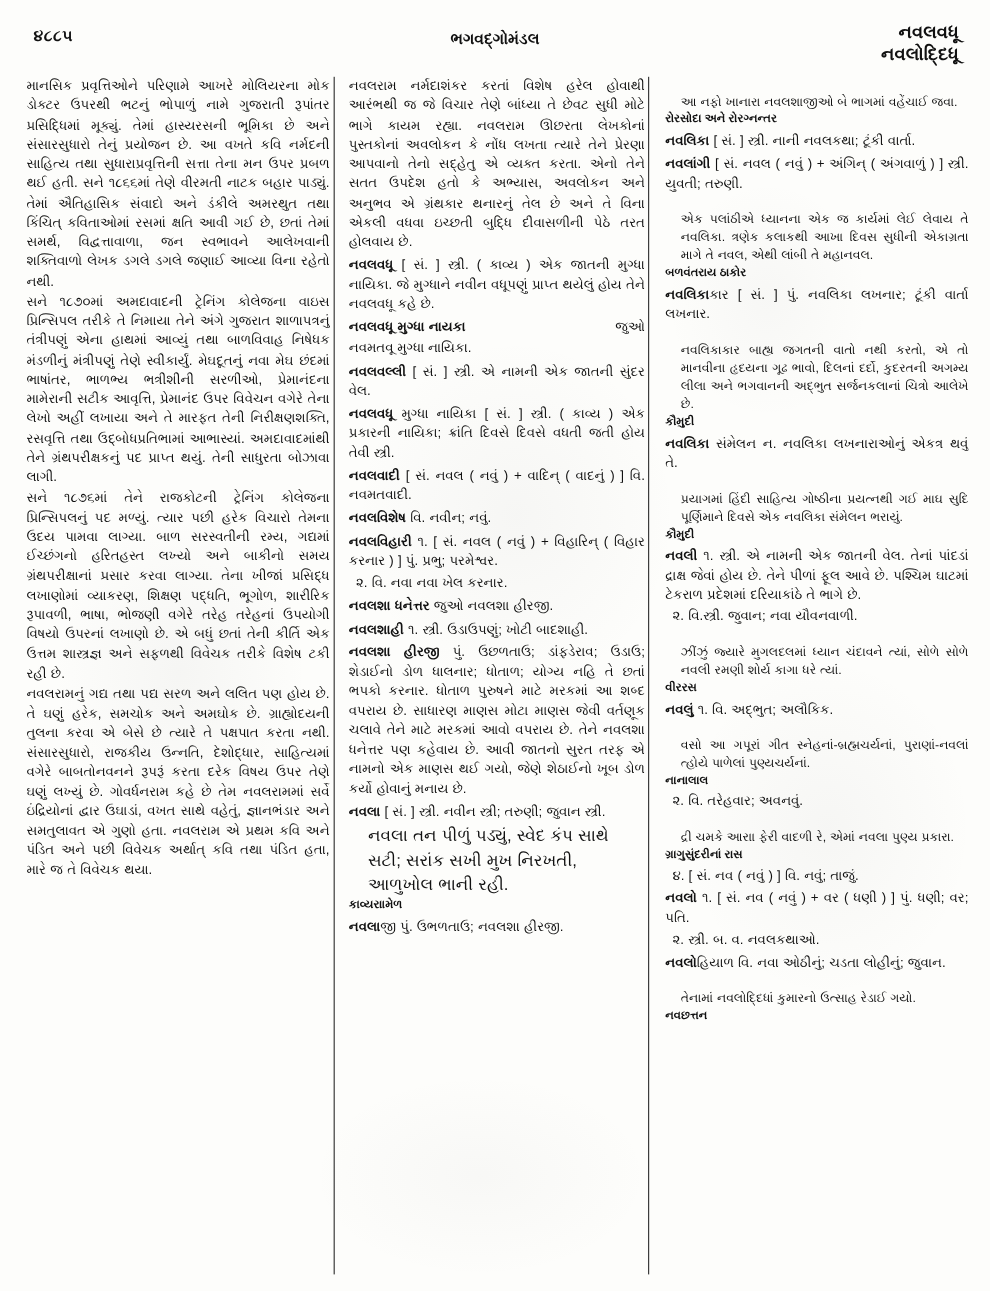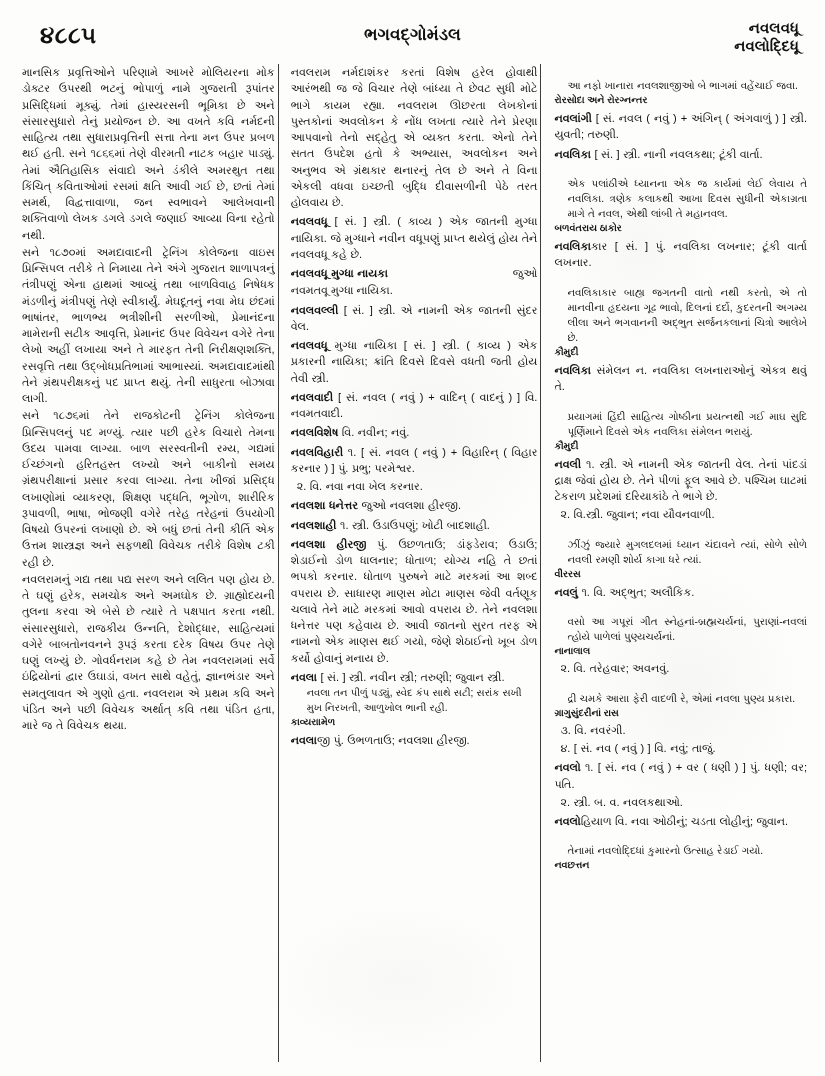--- a/index.html
+++ b/index.html
@@ -24,25 +24,25 @@
     z-index:0;
   }
   .page{position:absolute;inset:0;z-index:1;}
 
   
   .runhead{
     position:absolute;left:0;right:0;top:14px;height:50px;
   }
   .folio{
     position:absolute;left:28px;top:8px;
-    font-size:23px;font-weight:700;letter-spacing:.5px;margin-left:12px;
+    font-size:13px;font-weight:700;letter-spacing:.5px;
   }
   .booktitle{
     position:absolute;left:0;right:0;top:11px;
-    text-align:center;font-size:17px;font-weight:700;
+    text-align:center;font-size:13px;font-weight:700;
   }
   .guidewords{
     position:absolute;right:26px;top:5px;
     text-align:right;font-size:15px;font-weight:700;line-height:1.22;
   }
   .guidewords div{white-space:nowrap;}
 
   
   .cols{
     position:absolute;left:22px;right:18px;top:64px;bottom:14px;
@@ -83,21 +83,21 @@
   .entry .hw{font-weight:700;}
   .sub{
     text-align:justify;
     margin-top:14px;
     padding-left:13px;
     font-size:10.3px;
     word-spacing:.4px;
   }
   .quote{
     padding-left:16px;
-    font-size:10px;
+    font-size:14px;
     margin-top:1px;
     word-spacing:.4px;
   }
   .cite{
     font-size:9.6px;
     font-weight:700;
     margin-top:0px;
     margin-bottom:2px;
     padding-right:2px;
   }
@@ -164,22 +164,22 @@
 
       <p class="entry"><span class="hw">નવલા</span>જી પું. ઉભળતાઉ; નવલશા હીરજી.</p>
     </div>
 
     <div class="rule"></div>
 
     <div class="col col-3">
       <p class="sub">આ નફો ખાનારા નવલશાજીઓ બે ભાગમાં વહેંચાઈ જવા.</p>
       <p class="cite">રોરસોદા અને રોરગ્નન્તર</p>
 
+      <p class="entry"><span class="hw">નવલિકા</span> [ સં. ] સ્ત્રી. નાની નવલકથા; ટૂંકી વાર્તા.</p>
       <p class="entry"><span class="hw">નવલાંગી</span> [ સં. નવલ ( નવું ) + અંગિન્ ( અંગવાળું ) ] સ્ત્રી. યુવતી; તરુણી.</p>
-      <p class="entry"><span class="hw">નવલિકા</span> [ સં. ] સ્ત્રી. નાની નવલકથા; ટૂંકી વાર્તા.</p>
 
       <p class="sub">એક પલાંઠીએ ધ્યાનના એક જ કાર્યમાં લેઈ લેવાય તે નવલિકા. ત્રણેક કલાકથી આખા દિવસ સુધીની એકાગ્રતા માગે તે નવલ, એથી લાંબી તે મહાનવલ.</p>
       <p class="cite">બળવંતરાય ઠાકોર</p>
 
       <p class="entry"><span class="hw">નવલિકા</span>કાર [ સં. ] પું. નવલિકા લખનાર; ટૂંકી વાર્તા લખનાર.</p>
 
       <p class="sub">નવલિકાકાર બાહ્ય જગતની વાતો નથી કરતો, એ તો માનવીના હૃદયના ગૂઢ ભાવો, દિલનાં દર્દો, કુદરતની અગમ્ય લીલા અને ભગવાનની અદ્ભુત સર્જનકલાનાં ચિત્રો આલેખે છે.</p>
       <p class="cite">કૌમુદી</p>
 
       <p class="entry"><span class="hw">નવલિકા</span> સંમેલન ન. નવલિકા લખનારાઓનું એકત્ર થવું તે.</p>
@@ -196,21 +196,20 @@
       <p class="entry"><span class="hw">નવલું</span> ૧. વિ. અદ્ભુત; અલૌકિક.</p>
 
       <p class="sub">વસો આ ગપૂરાં ગીત સ્નેહનાં-બ્રહ્મચર્યનાં, પુરાણાં-નવલાં ત્હોયે પાળેલાં પુણ્યચર્યનાં.</p>
       <p class="cite">નાનાલાલ</p>
 
       <p class="sense">૨. વિ. તરેહવાર; અવનવું.</p>
 
       <p class="sub">દ્રી ચમકે આરાા ફેરી વાદળી રે, એમાં નવલા પુણ્ય પ્રકારા.</p>
       <p class="cite">ગ્રાગુસુંદરીનાં રાસ</p>
 
-      <p class="sense">૩. વિ. નવરંગી.</p>
       <p class="sense">૪. [ સં. નવ ( નવું ) ] વિ. નવું; તાજું.</p>
 
       <p class="entry"><span class="hw">નવલો</span> ૧. [ સં. નવ ( નવું ) + વર ( ધણી ) ] પું. ધણી; વર; પતિ.</p>
       <p class="sense">૨. સ્ત્રી. બ. વ. નવલકથાઓ.</p>
 
       <p class="entry"><span class="hw">નવલો</span>હિયાળ વિ. નવા ઓઠીનું; ચડતા લોહીનું; જુવાન.</p>
 
       <p class="sub">તેનામાં નવલોદ્દિધાં કુમારનો ઉત્સાહ રેડાઈ ગયો.</p>
       <p class="cite">નવછત્તન</p>
     </div>

